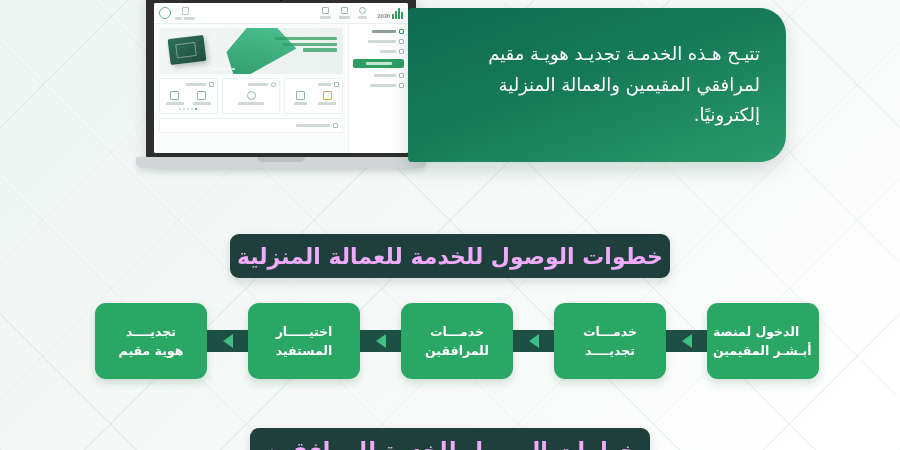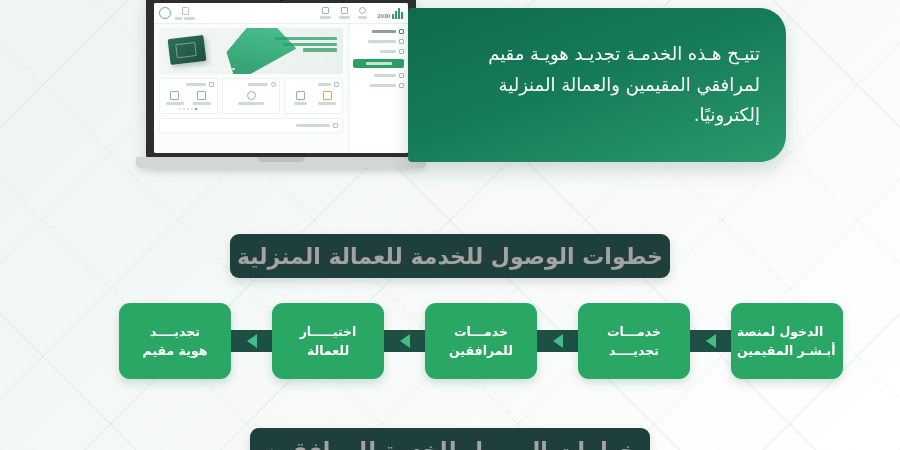--- a/index.html
+++ b/index.html
@@ -138,32 +138,32 @@
   }
   #desc-text {
     color:#ffffff; direction:rtl; text-align:right;
     font-size:18px; line-height:1.72; font-weight:400;
     letter-spacing:.2px;
   }
 
   
   .section-title {
     position:absolute; left:50%; transform:translateX(-50%);
-    background:#1f3f3c; color:#a3a3a3; border-radius:9px;
+    background:#1f3f3c; color:#f0abfc; border-radius:9px;
     display:flex; align-items:center; justify-content:center;
     direction:rtl; font-weight:700; letter-spacing:.2px;
     box-shadow:0 4px 10px rgba(25,55,50,.16);
   }
   #title-domestic { top:234px; width:440px; height:44px; font-size:22px; }
   #title-companions { top:428px; width:400px; height:44px; font-size:22px; }
 
   
   #steps {
     position:absolute; left:95px; top:303px; width:722px; height:76px;
-    display:flex; flex-direction:row; align-items:center;margin-left:24px;
+    display:flex; flex-direction:row; align-items:center;
   }
   .step-box {
     flex:0 0 112px; height:76px;
     background:#2aa765; border-radius:11px;
     color:#fff; display:flex; align-items:center; justify-content:center;
     text-align:center; direction:rtl;
     font-size:12.5px; line-height:1.55; font-weight:600;
     box-shadow:0 4px 9px rgba(35,110,75,.20);
     padding:4px 6px;
   }
@@ -345,21 +345,21 @@
   <div class="section-title" id="title-domestic">خطوات الوصول للخدمة للعمالة المنزلية</div>
 
   <div id="steps">
     <div class="step-box" style="flex-direction: column;">
         <div>تجديــــد</div>
         <div>هوية مقيم</div>
       </div>
     <div class="step-arrow"></div>
     <div class="step-box" style="flex-direction: column;">
         <div>اختيـــــار</div>
-        <div>للعمالة</div>
+        <div>المستفيد</div>
       </div>
     <div class="step-arrow"></div>
     <div class="step-box" style="flex-direction: column;">
         <div>خدمـــات</div>
         <div>للمرافقين</div>
       </div>
     <div class="step-arrow"></div>
     <div class="step-box" style="flex-direction: column;">
         <div>خدمـــات</div>
         <div>تجديــــد</div>

